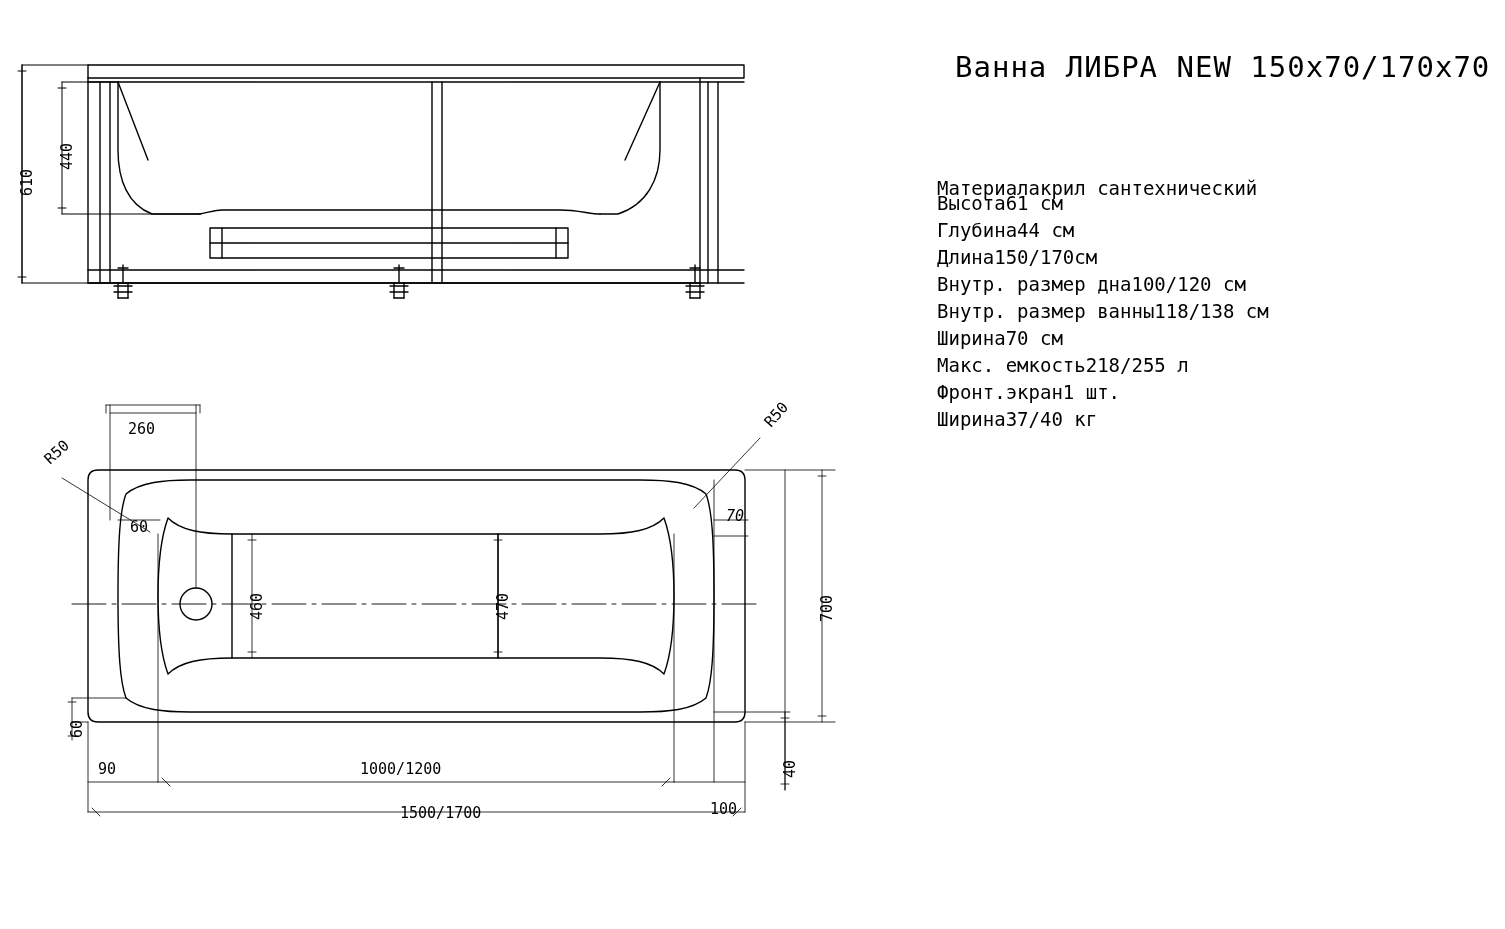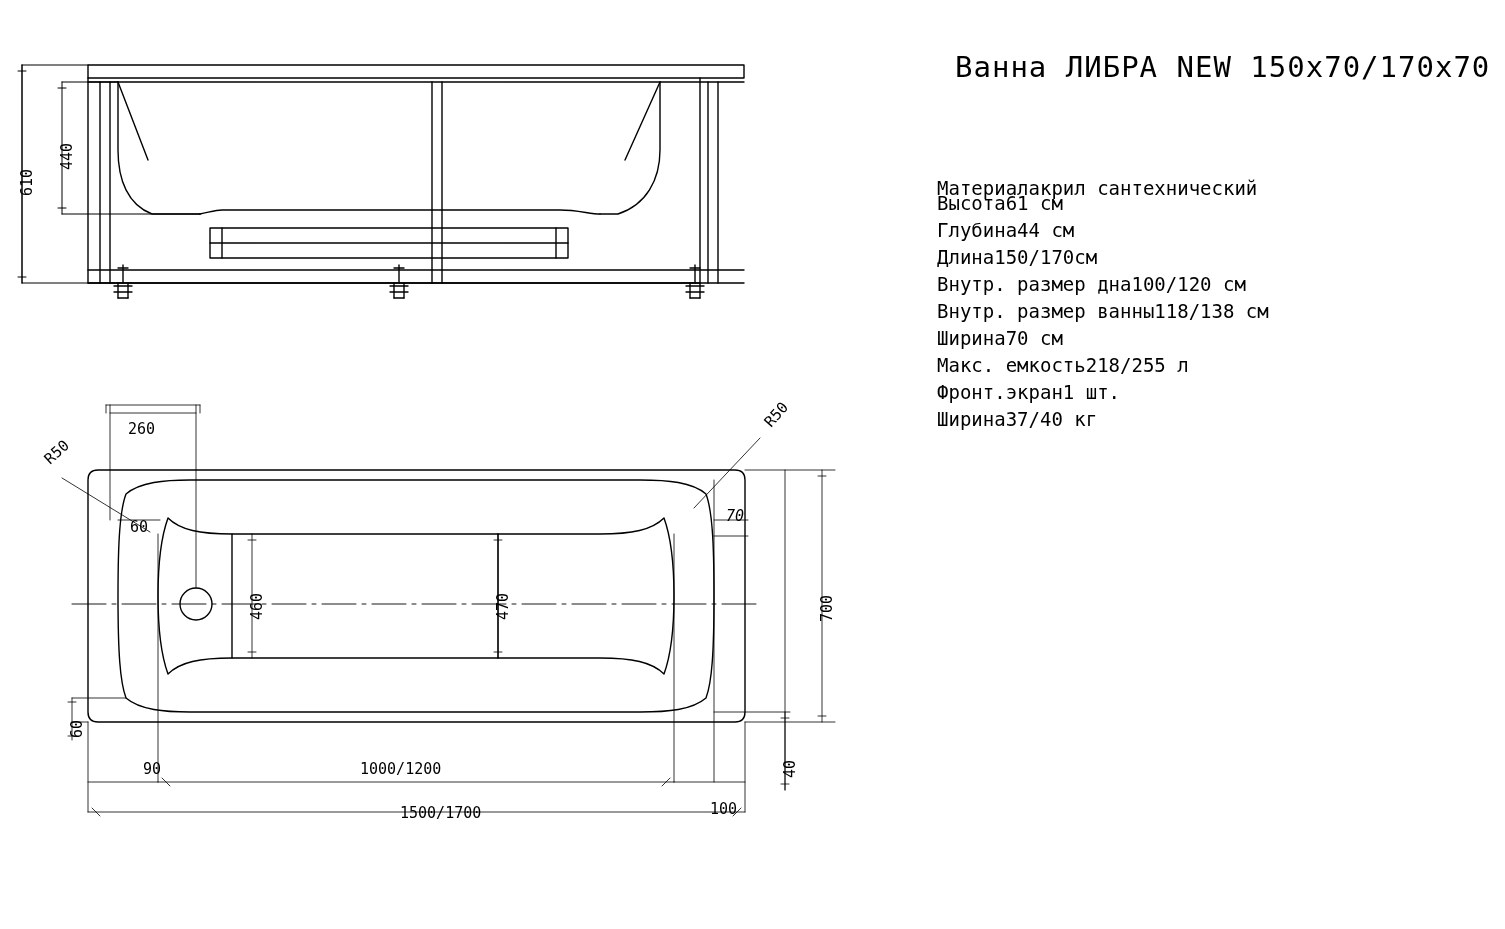--- a/index.html
+++ b/index.html
@@ -252,21 +252,21 @@
 
   <div class="lbl" style="left:128px; top:422px;">260</div>
   <div class="lbl" style="left:42px; top:456px; transform:rotate(-42deg); transform-origin:left top;">R50</div>
   <div class="lbl" style="left:762px; top:420px; transform:rotate(-48deg); transform-origin:left top;">R50</div>
   <div class="lbl" style="left:130px; top:520px;">60</div>
   <div class="lbl" style="left:726px; top:509px;font-style:italic;">70</div>
   <div class="lbl rot90" style="left:250px; top:620px;">460</div>
   <div class="lbl rot90" style="left:496px; top:620px;">470</div>
   <div class="lbl rot90" style="left:820px; top:622px;">700</div>
   <div class="lbl rot90" style="left:70px; top:738px;">60</div>
-  <div class="lbl" style="left:98px; top:762px;margin-left:45px;">90</div>
+  <div class="lbl" style="left:98px; top:762px;">90</div>
   <div class="lbl" style="left:360px; top:762px;">1000/1200</div>
   <div class="lbl" style="left:710px; top:802px;">100</div>
   <div class="lbl rot90" style="left:783px; top:778px;">40</div>
   <div class="lbl" style="left:368px; top:806px;margin-left:32px;">1500/1700</div>
 
   <div id="spec-title">Ванна ЛИБРА NEW 150x70/170x70</div>
 
   <div id="spec-table">
     <div class="row first">
       <span class="k">Материал</span>

